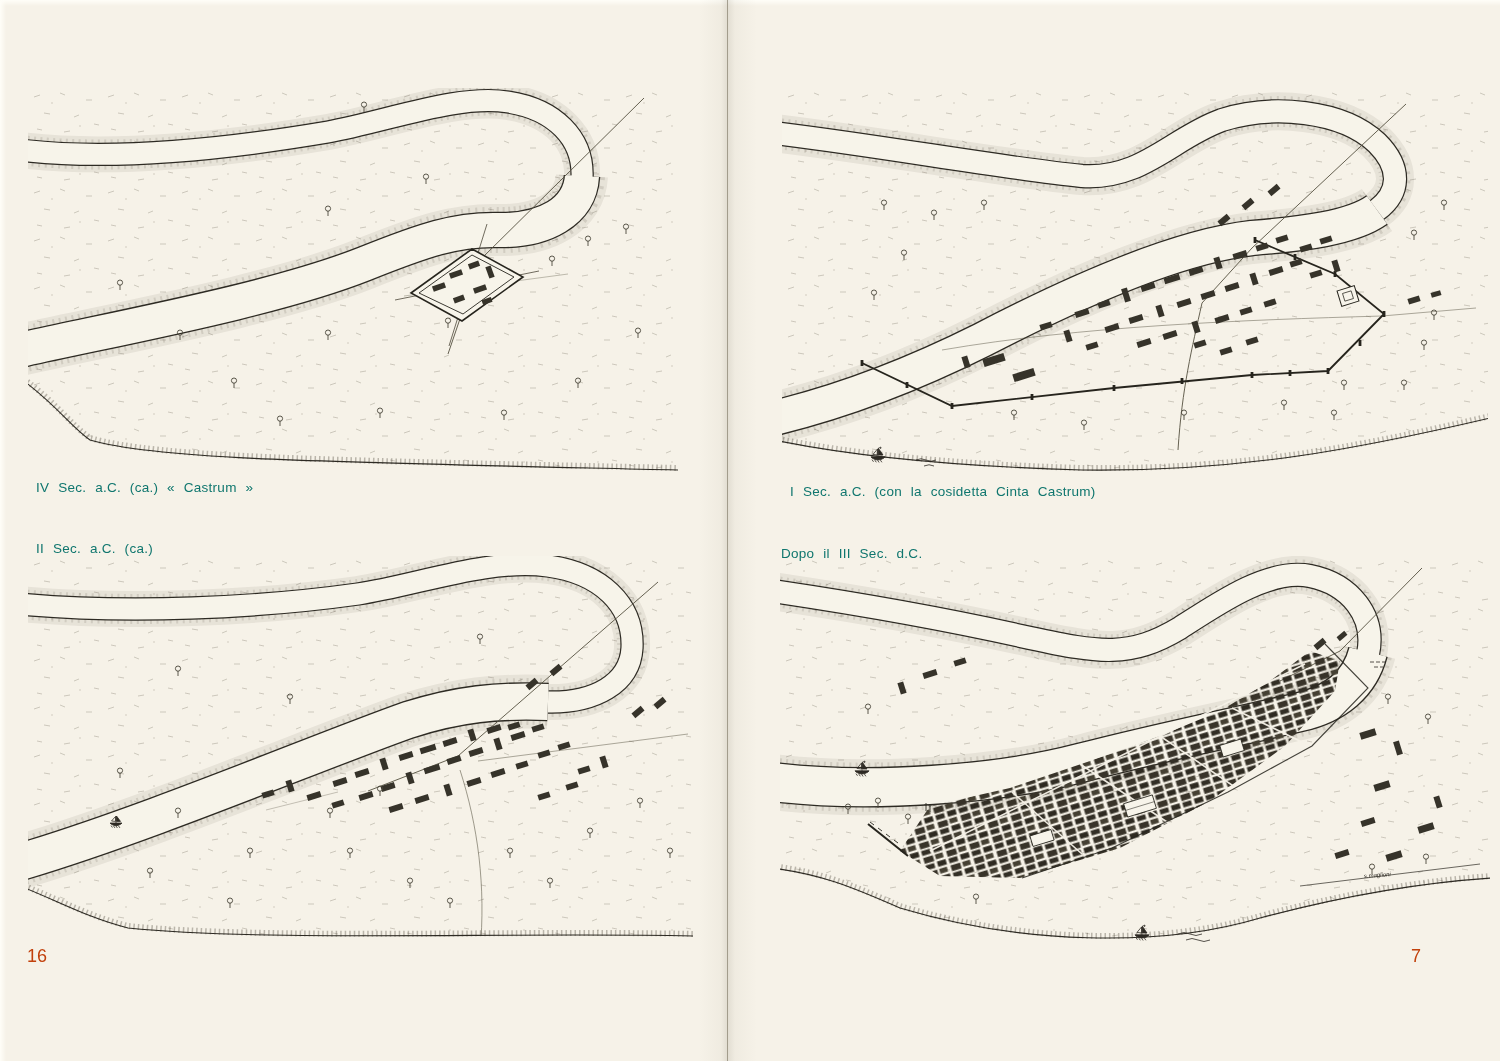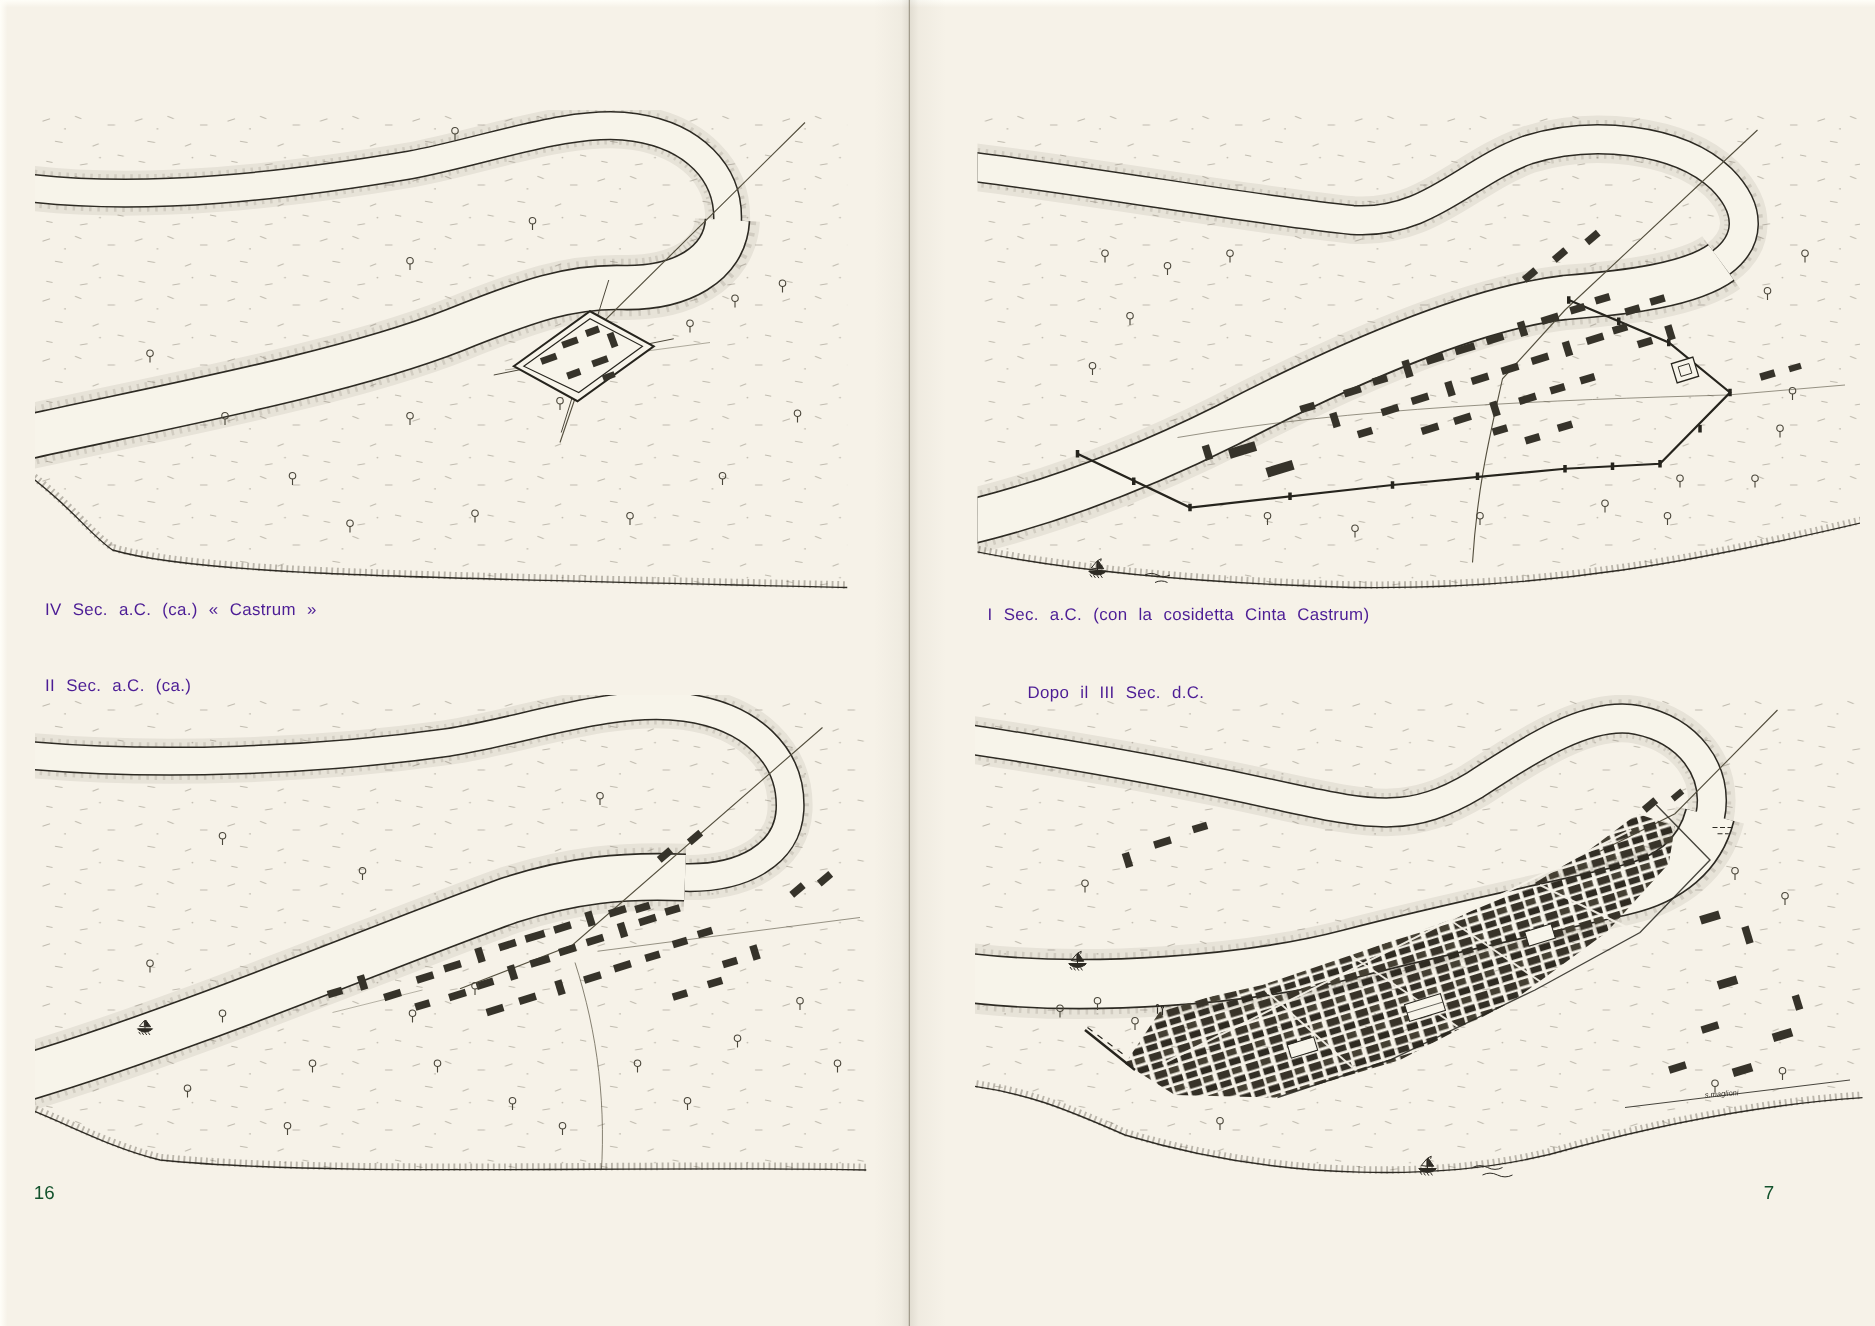--- a/index.html
+++ b/index.html
@@ -10,23 +10,23 @@
   .edge-top{position:absolute;top:0;left:0;right:0;height:6px;
     background:linear-gradient(#fffef8,rgba(255,254,248,0));}
   .edge-left{position:absolute;top:0;left:0;bottom:0;width:6px;
     background:linear-gradient(90deg,#fffef8,rgba(255,254,248,0));}
   .gutter{position:absolute;top:0;bottom:0;left:699px;width:58px;
     background:linear-gradient(90deg,rgba(120,110,88,0) 0%,rgba(120,110,88,.05) 38%,
       rgba(96,88,68,.14) 49%,rgba(120,110,88,.05) 62%,rgba(120,110,88,0) 100%);}
   .gutter::after{content:"";position:absolute;left:28px;top:0;bottom:0;width:1px;
     background:rgba(100,92,72,.5);}
   .panel{position:absolute;}
-  .caption{position:absolute;font-size:13.5px;font-weight:500;color:#4c1d95;
+  .caption{position:absolute;font-size:13.5px;font-weight:500;color:#0f766e;
     letter-spacing:.02em;word-spacing:.36em;white-space:pre;}
-  .pageno{position:absolute;font-size:15px;color:#14532d;}
+  .pageno{position:absolute;font-size:18px;color:#c2410c;}
   svg .b{fill:#36332a;}
   svg text{font-family:"Liberation Sans",sans-serif;}
 </style>
 </head>
 <body>
 
 <div class="spread">
   <div class="edge-top"></div>
   <div class="edge-left"></div>
   <div class="gutter"></div>
@@ -470,17 +470,17 @@
     <use href="#boatD" x="82" y="216"></use>
     <use href="#boatD" x="362" y="380"></use>
     <path d="M 398,378 q6,-3 12,0 t12,0 M 406,384 q6,-3 12,0 t12,0" fill="none" stroke="#2d2a23" stroke-width="0.8"></path>
     <path d="M 520,330 L 700,308" fill="none" stroke="#2d2a23" stroke-width="0.7"></path>
     <text x="584" y="322" font-size="6" font-style="italic" fill="#2d2a23" transform="rotate(-4 584 322)">s.maglioni</text>
   </svg>
 
   <div class="caption" style="left:36px;top:480px">IV Sec. a.C. (ca.) « Castrum »</div>
   <div class="caption" style="left:36px;top:541px">II Sec. a.C. (ca.)</div>
   <div class="caption" style="left:790px;top:484px">I Sec. a.C. (con la cosidetta Cinta Castrum)</div>
-  <div class="caption" style="left:822px;top:546px">Dopo il III Sec. d.C.</div>
+  <div class="caption" style="left:781px;top:546px">Dopo il III Sec. d.C.</div>
 
   <div class="pageno" style="left:27px;top:946px">16</div>
   <div class="pageno" style="left:1411px;top:946px">7</div>
 </div>
 
 </body></html>

